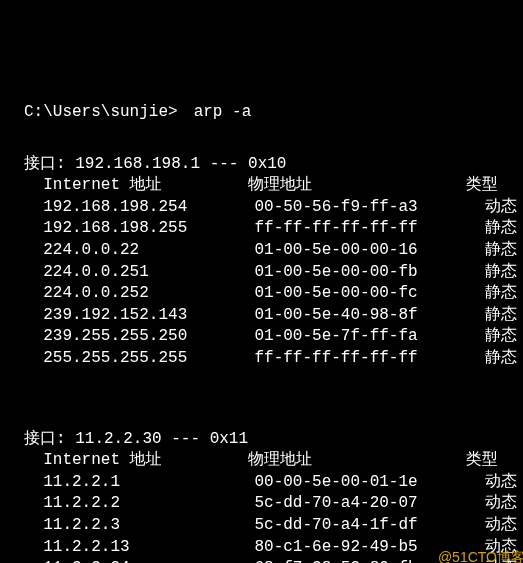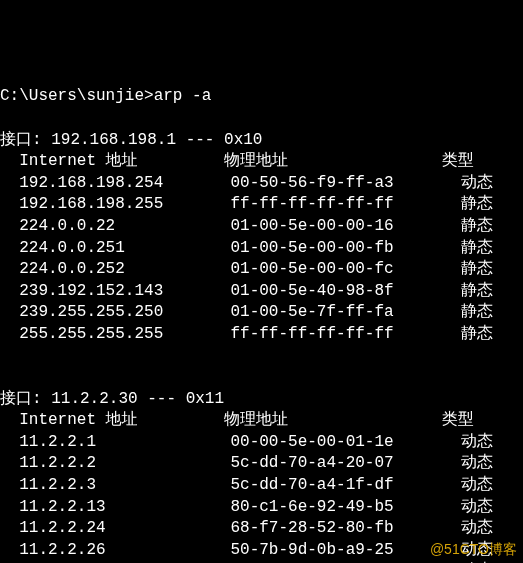--- a/index.html
+++ b/index.html
@@ -1,16 +1,16 @@
 <!DOCTYPE html>
 <html><head>
   <meta charset="utf-8">
   <style>
     * {
-      margin: 0;
+      margin: 8px;
       padding: 0;
       box-sizing: border-box;
     }
     body {
       background-color: #000000;
       color: #ffffff;
       font-family: 'NSimSun', 'SimSun', 'Consolas', 'Courier New', monospace;
       font-size: 16px;
       line-height: 1.35;
       width: 523px;

